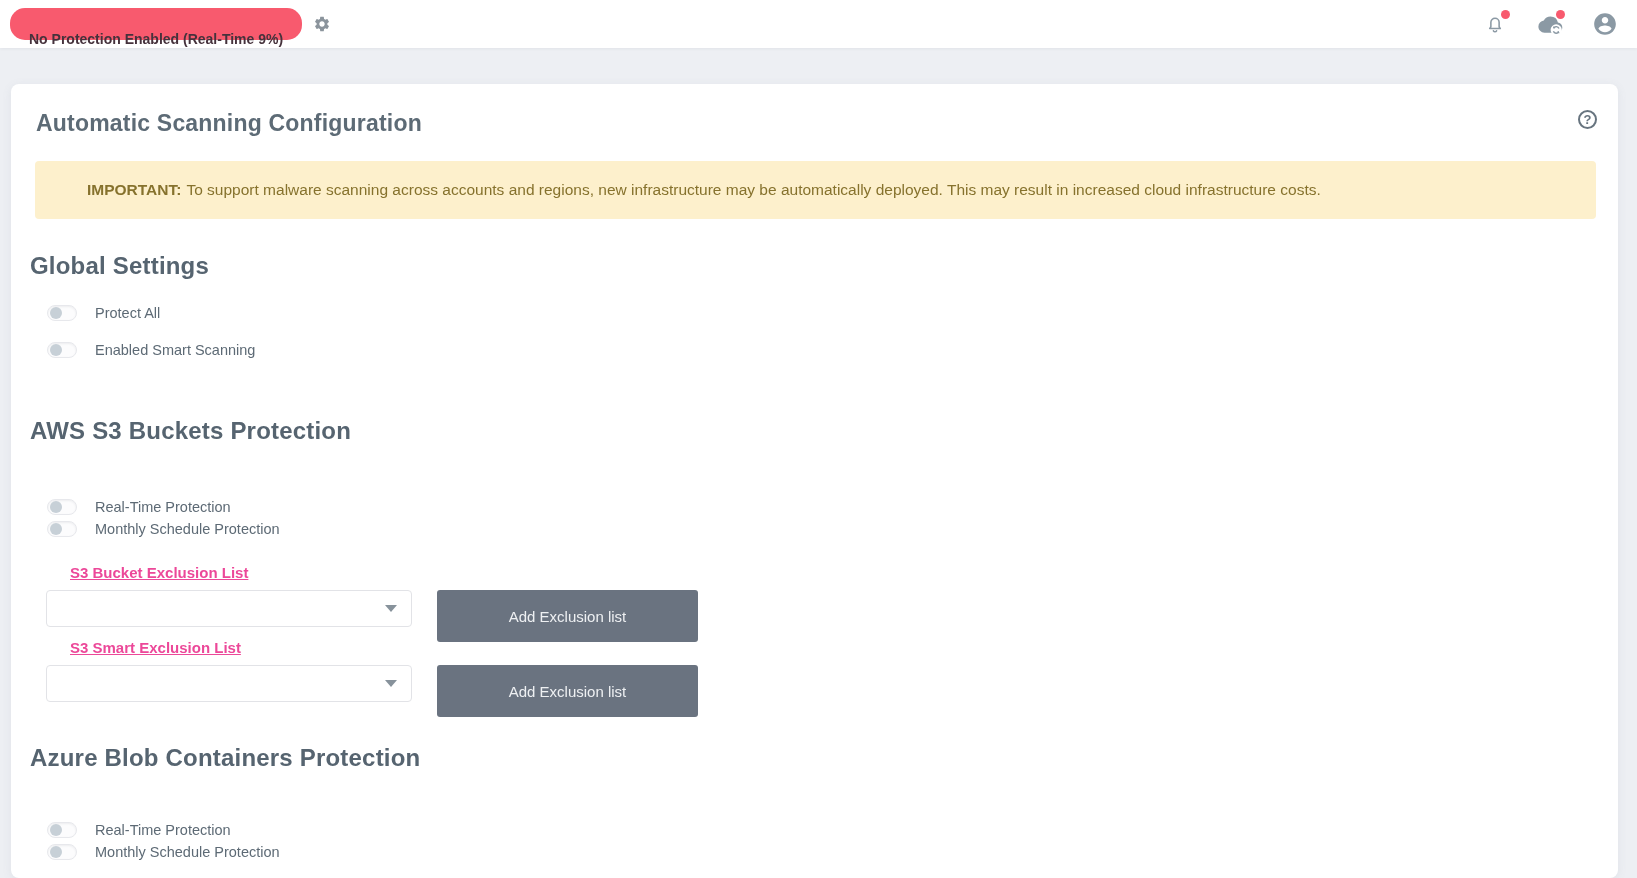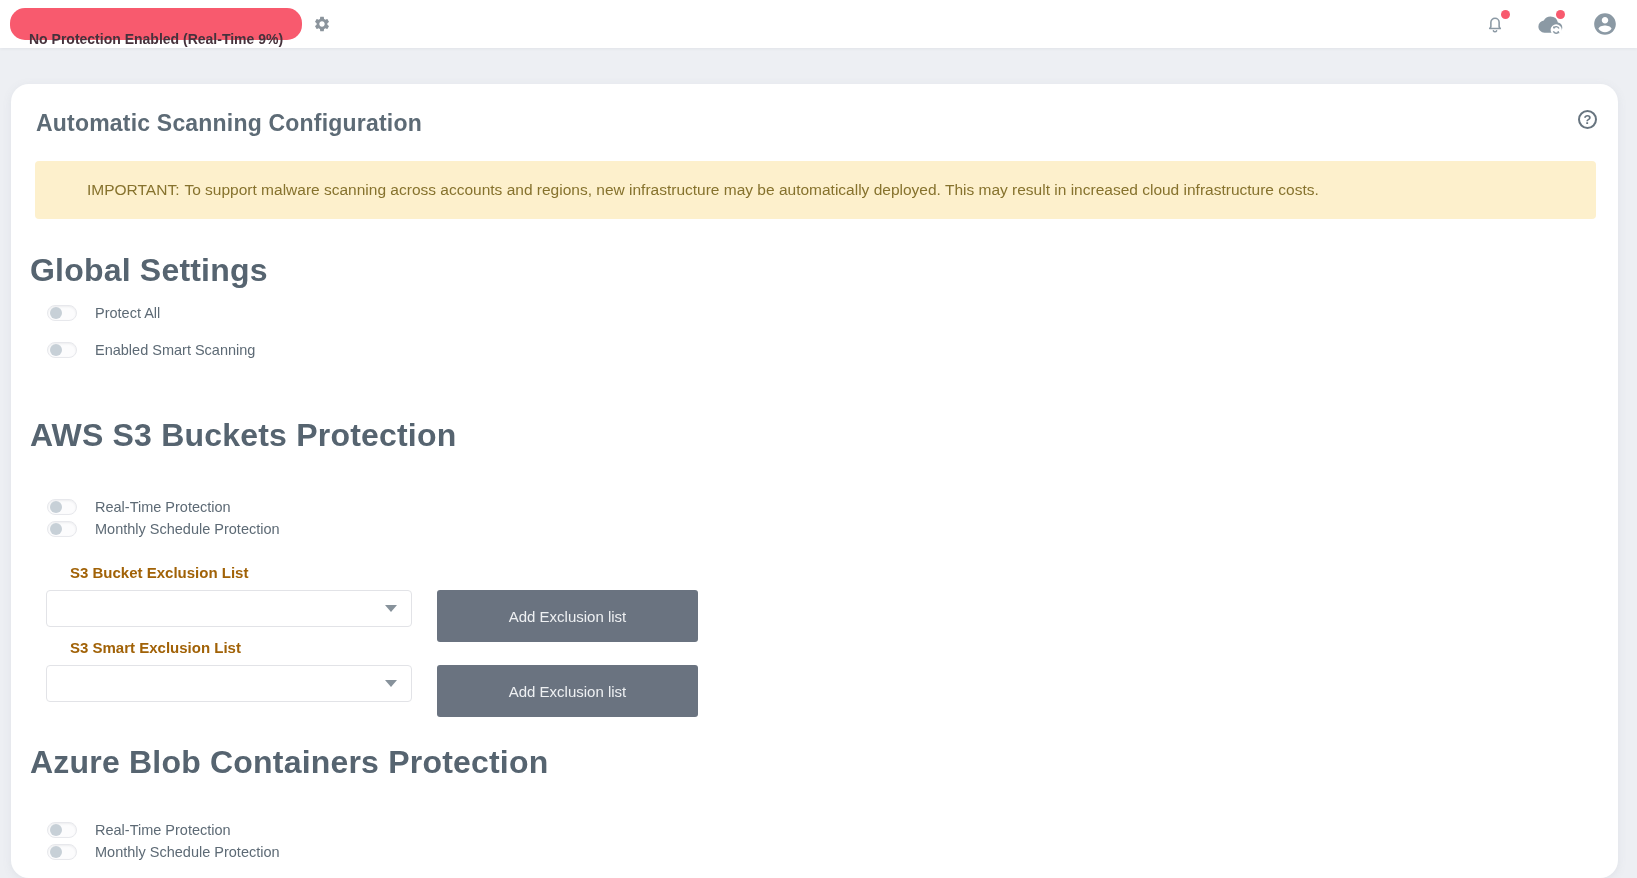--- a/index.html
+++ b/index.html
@@ -38,21 +38,21 @@
     position: absolute; top: -1px; right: -2px;
     width: 9px; height: 9px; border-radius: 50%;
     background: #f85a6e;
   }
 
   
   .card {
     position: absolute; left: 11px; top: 84px;
     width: 1607px; height: 794px;
     background: #ffffff;
-    border-radius: 18px;
+    border-radius: 8px;
     box-shadow: 0 2px 10px rgba(110,120,135,.10);
   }
   .page-title {
     position: absolute; left: 25px; top: 26px;
     font-size: 23px; font-weight: 700; color: #5d6b76;
     letter-spacing: .2px;
   }
   .help-btn {
     position: absolute; left: 1567px; top: 26px;
     width: 19px; height: 19px; border-radius: 50%;
@@ -62,25 +62,25 @@
     cursor: pointer;
   }
   .banner {
     position: absolute; left: 24px; top: 77px;
     width: 1561px; height: 58px;
     background: #fdf0cc; border-radius: 4px;
     display: flex; align-items: center;
     padding-left: 52px;
     font-size: 15.5px; color: #86722d;
   }
-  .banner b { font-weight: 400; margin-right: 5px; }
+  .banner b { font-weight: 700; margin-right: 5px; }
 
   .section-heading {
     position: absolute; left: 19px;
-    font-size: 32px; font-weight: 700; color: #566470;
+    font-size: 24px; font-weight: 700; color: #566470;
     letter-spacing: .2px;
   }
 
   
   .toggle-row { position: absolute; left: 36px; display: flex; align-items: center; height: 20px; }
   .toggle {
     position: relative; width: 30px; height: 16px;
     background: #fcfcfd;
     border: 1px solid #e7e8ec;
     border-radius: 9px;
@@ -90,21 +90,21 @@
   .toggle .knob {
     position: absolute; left: 2px; top: 1px;
     width: 12px; height: 12px; border-radius: 50%;
     background: #c7d0d7;
   }
   .toggle-label { margin-left: 18px; font-size: 14.5px; color: #5d6a75; }
 
   
   .field-label {
     position: absolute; left: 59px;
-    font-size: 15px; font-weight: 700; color: #a16207;
+    font-size: 15px; font-weight: 700; color: #ec4899; text-decoration: underline;
   }
   .dropdown {
     position: absolute; left: 35px;
     width: 366px; height: 37px;
     background: #fff;
     border: 1px solid #e2e3e7; border-radius: 4px;
     display: flex; align-items: center; justify-content: space-between;
     padding: 0 14px;
     font-size: 14px; color: #5d6a75;
     cursor: pointer;

